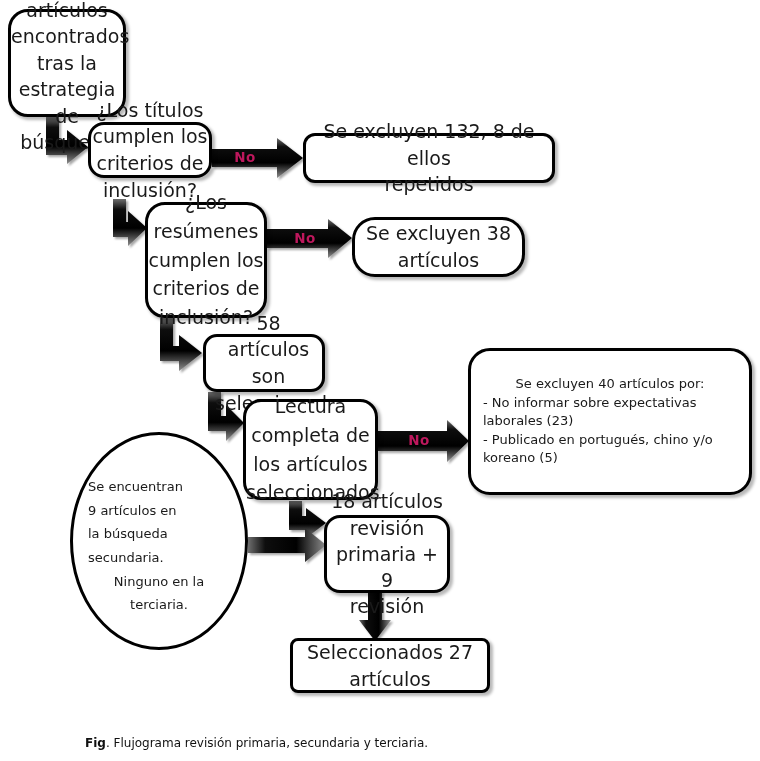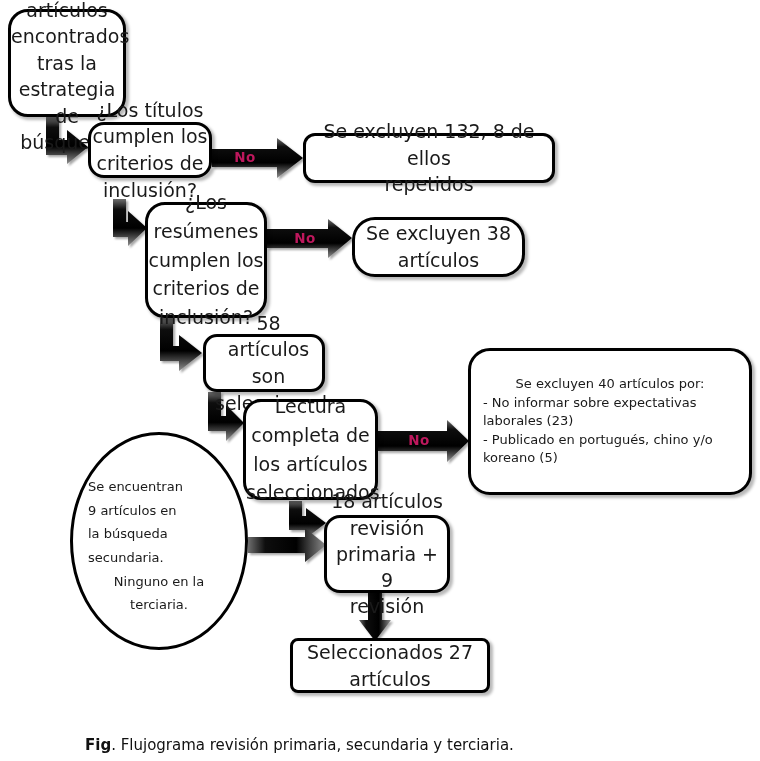--- a/index.html
+++ b/index.html
@@ -26,21 +26,21 @@
   .ellipse .p1{white-space:pre-line;text-align:left;margin:0;}
   .ellipse .p2{white-space:pre-line;text-align:center;margin:0;}
   .no-label{
     position:absolute;width:44px;text-align:center;color:#be185d;
     font-size:13.5px;font-weight:600;letter-spacing:.5px;
   }
   .excl-box{flex-direction:column;align-items:stretch;padding:8px 12px 8px 12px;font-size:13px;line-height:1.42;}
   .excl-title{text-align:center;}
   .excl-item{text-align:left;}
   .caption{
-    position:absolute;left:85px;top:736px;font-size:15px;color:#111;
+    position:absolute;left:85px;top:736px;font-size:12px;color:#111;
   }
   .caption b{font-weight:bold;}
 </style>
 </head>
 <body>
 
 <div class="stage">
 
   <svg class="arrows" viewBox="0 0 760 761" xmlns="http://www.w3.org/2000/svg">
     <defs>

